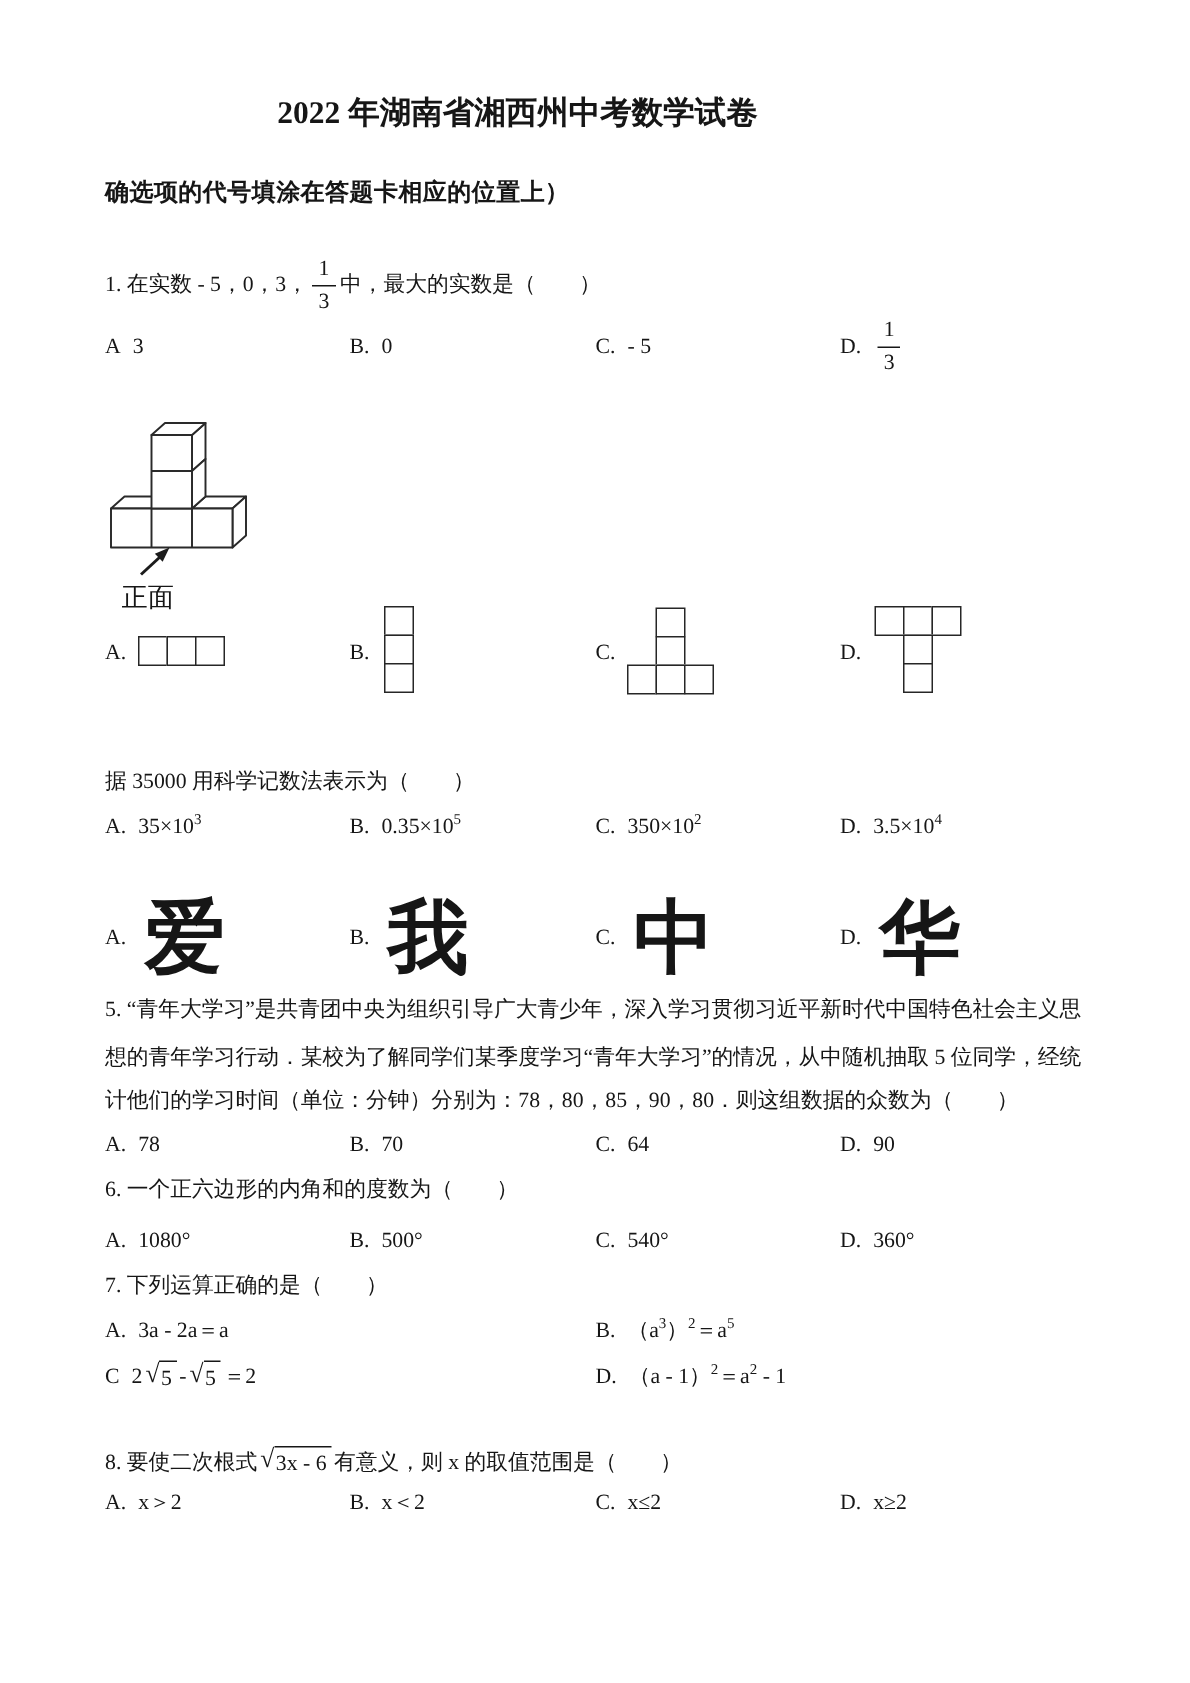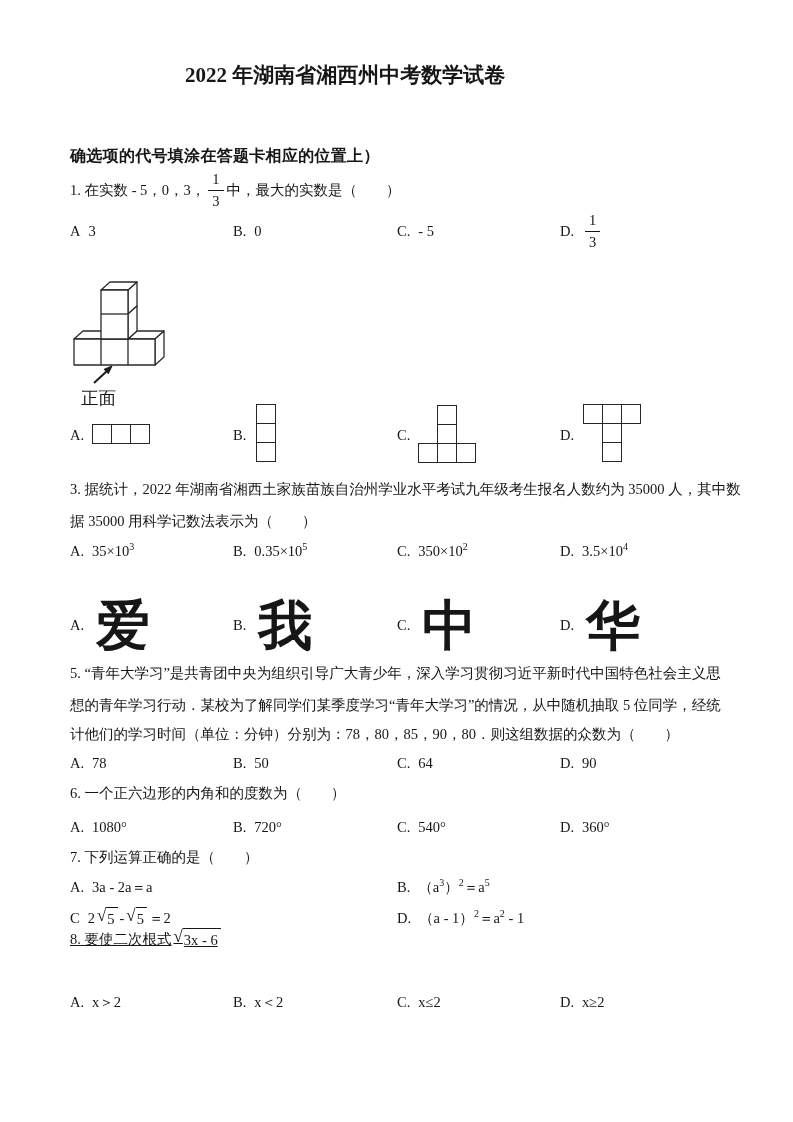--- a/index.html
+++ b/index.html
@@ -28,21 +28,21 @@
           font-family:"Liberation Sans","DejaVu Sans",sans-serif;font-size:19px;color:#9b9b9b;}
   svg text{font-family:"Liberation Serif","DejaVu Serif",serif;}
 </style>
 </head>
 <body>
 
 <div class="page">
 
   <div class="abs title" style="top:62px;">2022 年湖南省湘西州中考数学试卷</div>
 
-  <div class="abs hdr" style="top:146px;">确选项的代号填涂在答题卡相应的位置上）</div>
+  <div class="abs hdr" style="top:119px;">确选项的代号填涂在答题卡相应的位置上）</div>
 
   <div class="abs vc" style="top:167px;height:46px;">
     <span>1. 在实数 - 5，0，3，</span>
     <span class="frac">
         <span class="num">1</span>
         <span class="den">3</span>
       </span>
     <span>中，最大的实数是（　　）</span>
   </div>
   <div class="abs optrow" style="top:209px;height:44px;">
@@ -113,21 +113,20 @@
     <span class="shapelabel" style="left:490px;top:28px;">D.</span>
     <div class="cellbox" style="left:513px;top:4px;width:58px;height:58px;">
         <div class="cell" style="left: 0px; top: 0px;"></div>
         <div class="cell" style="left: 19px; top: 0px;"></div>
         <div class="cell" style="left: 38px; top: 0px;"></div>
         <div class="cell" style="left: 19px; top: 19px;"></div>
         <div class="cell" style="left: 19px; top: 38px;"></div>
       </div>
   </div>
 
-  <div class="abs" style="top:479px;">3. 据统计，2022 年湖南省湘西土家族苗族自治州学业水平考试九年级考生报名人数约为 35000 人，其中数</div>
   <div class="abs" style="top:511px;">据 35000 用科学记数法表示为（　　）</div>
   <div class="abs optrow" style="top:541px;height:20px;">
     <span class="opt" style="left:0;">
         <span class="olabel">A.</span>
         <span>35×10<sup>3</sup></span>
       </span>
     <span class="opt" style="left:163px;">
         <span class="olabel">B.</span>
         <span>0.35×10<sup>5</sup></span>
       </span>
@@ -163,41 +162,41 @@
   <div class="abs" style="top:663px;">5. “青年大学习”是共青团中央为组织引导广大青少年，深入学习贯彻习近平新时代中国特色社会主义思</div>
   <div class="abs" style="top:695px;">想的青年学习行动．某校为了解同学们某季度学习“青年大学习”的情况，从中随机抽取 5 位同学，经统</div>
   <div class="abs" style="top:724px;">计他们的学习时间（单位：分钟）分别为：78，80，85，90，80．则这组数据的众数为（　　）</div>
   <div class="abs optrow" style="top:753px;height:20px;">
     <span class="opt" style="left:0;">
         <span class="olabel">A.</span>
         <span>78</span>
       </span>
     <span class="opt" style="left:163px;">
         <span class="olabel">B.</span>
-        <span>50</span>
+        <span>70</span>
       </span>
     <span class="opt" style="left:327px;">
         <span class="olabel">C.</span>
         <span>64</span>
       </span>
     <span class="opt" style="left:490px;">
         <span class="olabel">D.</span>
         <span>90</span>
       </span>
   </div>
 
   <div class="abs" style="top:783px;">6. 一个正六边形的内角和的度数为（　　）</div>
   <div class="abs optrow" style="top:817px;height:20px;">
     <span class="opt" style="left:0;">
         <span class="olabel">A.</span>
         <span>1080°</span>
       </span>
     <span class="opt" style="left:163px;">
         <span class="olabel">B.</span>
-        <span>720°</span>
+        <span>500°</span>
       </span>
     <span class="opt" style="left:327px;">
         <span class="olabel">C.</span>
         <span>540°</span>
       </span>
     <span class="opt" style="left:490px;">
         <span class="olabel">D.</span>
         <span>360°</span>
       </span>
   </div>
@@ -227,26 +226,27 @@
           <span class="r">5</span>
         </span>
         <span>＝2</span>
     </span>
     <span class="opt" style="left:327px;">
         <span class="olabel">D.</span>
         <span>（a - 1）<sup>2</sup>＝a<sup>2</sup> - 1</span>
       </span>
   </div>
 
-  <div class="abs vc" style="top:924px;height:30px;text-decoration:underline;">
+  <div class="abs vc" style="top:960px;height:30px;">
     <span>8. 要使二次根式</span>
     <span class="sqrt">
         <span class="sq">√</span>
         <span class="r">3x - 6</span>
       </span>
+    <span>有意义，则 x 的取值范围是（　　）</span>
   </div>
   <div class="abs optrow" style="top:992px;height:20px;">
     <span class="opt" style="left:0;">
         <span class="olabel">A.</span>
         <span>x＞2</span>
       </span>
     <span class="opt" style="left:163px;">
         <span class="olabel">B.</span>
         <span>x＜2</span>
       </span>

